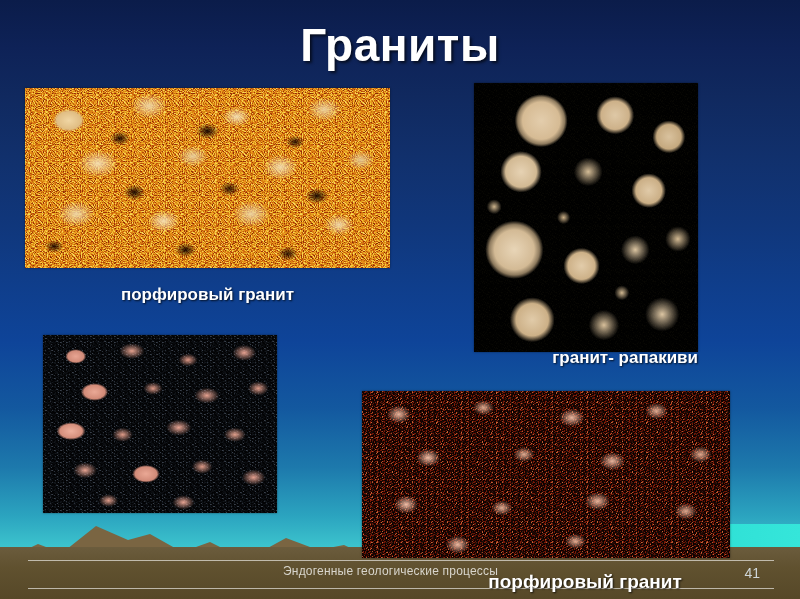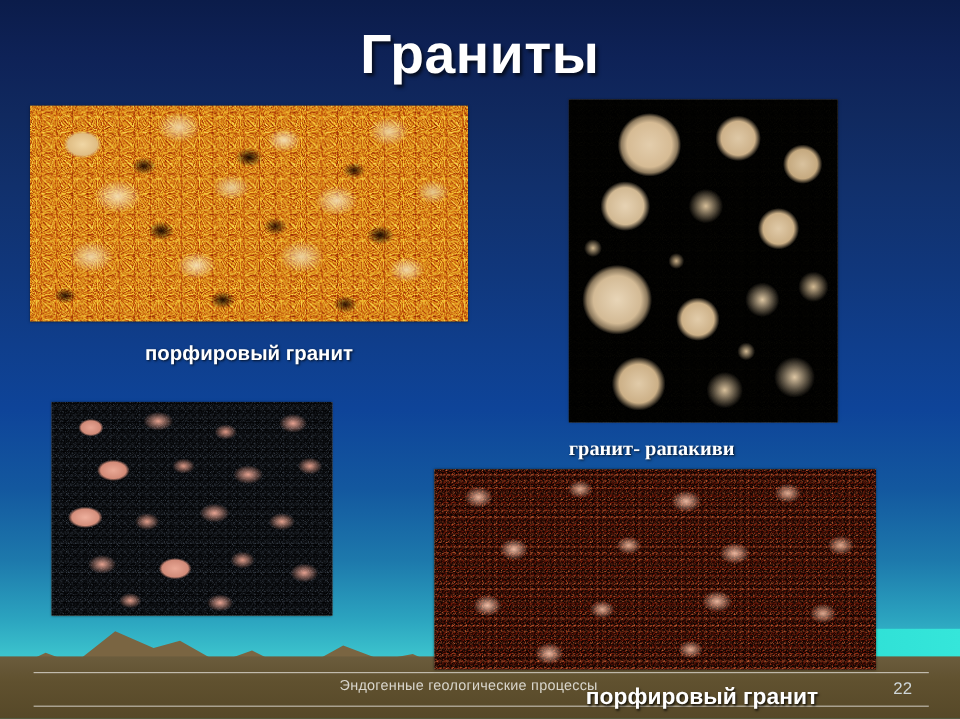--- a/index.html
+++ b/index.html
@@ -234,21 +234,21 @@
   .caption {
     position: absolute;
     color: #ffffff;
     font-size: 17px;
     font-weight: bold;
     text-shadow: 1px 1px 2px rgba(0,0,0,0.75);
     white-space: pre-line;
     line-height: 1.15;
   }
   #cap-porphyry    { left: 25px;  top: 285px; width: 365px; text-align: center; }
-  #cap-rapakivi    { left: 474px; top: 364px; width: 224px; text-align: left; font-family: Liberation Serif, serif; }
+  #cap-rapakivi    { left: 474px; top: 348px; width: 224px; text-align: right; }
   #cap-porphyritic { left: 30px;  top: 528px; width: 230px; text-align: center; }
   #cap-salmon      { left: 420px; top: 571px; width: 330px; text-align: center; font-size: 19px; }
 
   
   .footer-text {
     position: absolute;
     left: 283px;
     bottom: 21px;
     color: #d8d5cc;
     font-size: 12px;
@@ -298,15 +298,15 @@
   <div class="rule rule-1"></div>
   <div class="rule rule-2"></div>
 
 
   <div class="photo" id="photo-salmon">
     <div class="tex tex-salmon"></div>
   </div>
 
   <div class="footer-text">Эндогенные геологические процессы</div>
   <div class="caption" id="cap-salmon">порфировый гранит</div>
-  <div class="page-number">22</div>
+  <div class="page-number">41</div>
 
 </div>
 
 </body></html>

